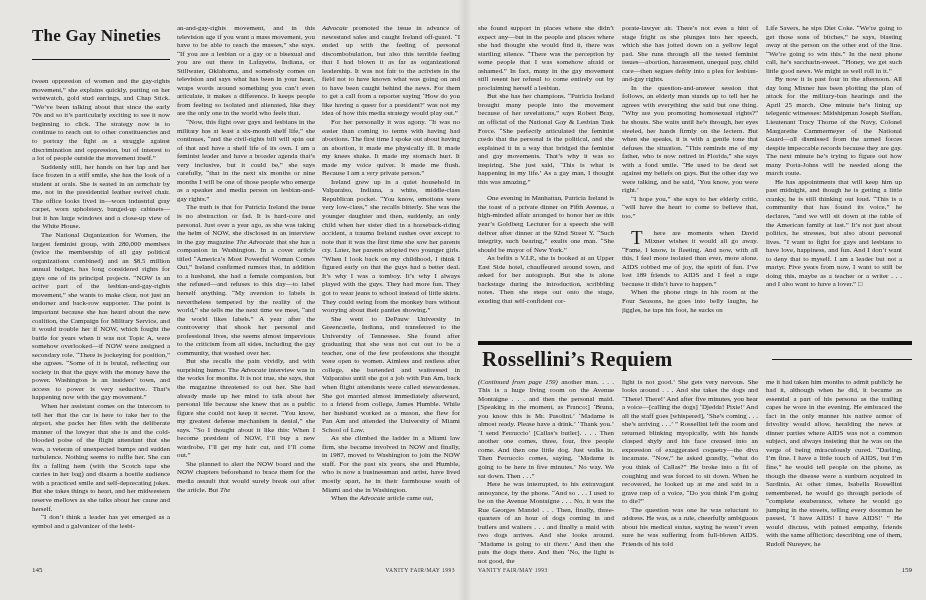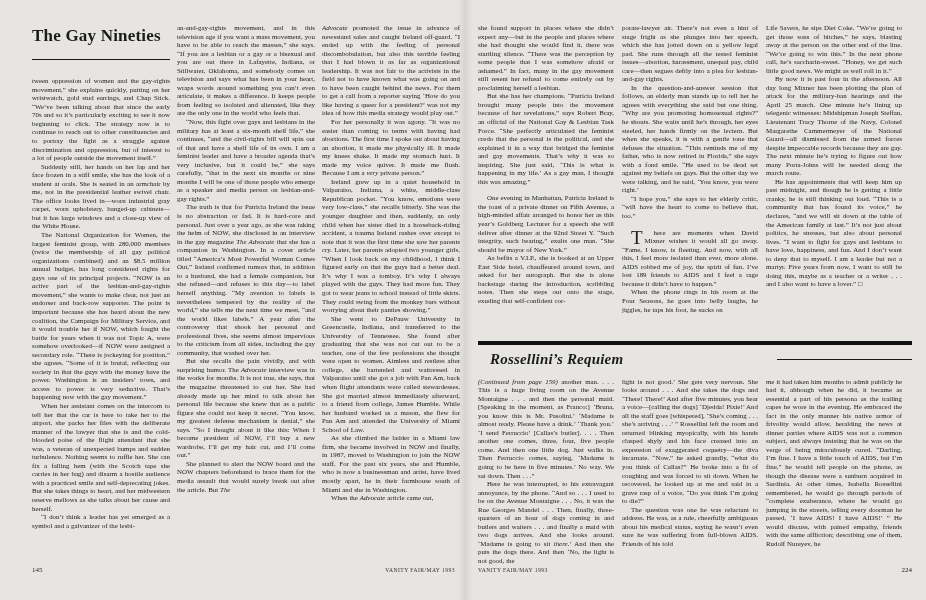--- a/index.html
+++ b/index.html
@@ -38,23 +38,22 @@
   .paras p.sb{margin-top:8px;}
   .paras p.dc::first-letter{
     float:left;font-size:19px;line-height:15px;padding:1px 2px 0 0;font-weight:400;
   }
 
   
   .requiem{position:absolute;left:15px;top:341px;width:434px;}
   .thick-rule{height:3.5px;background:#111;}
   .req-head-row{display:flex;align-items:center;height:30px;}
   .req-heading{
-    font-size:15px;font-weight:700;margin:12px;width:286px;letter-spacing:.2px;
+    font-size:21px;font-weight:700;margin:4px;width:286px;letter-spacing:.2px;
     white-space:nowrap;
-    font-style:italic;
   }
   .thin-rule-cell{width:140px;display:flex;align-items:center;height:100%;}
   .thin-rule{height:1px;background:#1a1a1a;width:100%;}
   .req-cols{position:static;display:flex;gap:8px;margin-top:3px;}
   .req-cols .col{height:183px;}
 
   .footer-item{position:absolute;top:566px;font-size:7px;color:#222;}
   .pageno-left{left:32px;}
   .pageno-right{right:14px;}
   .mag-left{left:459px; top:567px;font-size:5.6px;letter-spacing:.45px;color:#333;}
@@ -155,16 +154,16 @@
         </div>
         <div class="col">
           <div class="paras">
               <p class="ni">me it had taken him months to admit publicly he had it, although when he did, it became as essential a part of his persona as the trailing capes he wore in the evening. He embraced the fact in the only manner his native armor of frivolity would allow, heralding the news at dinner parties where AIDS was not a common subject, and always insisting that he was on the verge of being miraculously cured. “Darling, I’m fine. I have a little touch of AIDS, but I’m fine,” he would tell people on the phone, as though the disease were a sunburn acquired in Sardinia. At other times, Isabella Rossellini remembered, he would go through periods of “complete exuberance, where he would go jumping in the streets, telling every doorman he passed, ‘I have AIDS! I have AIDS!’ ” He would discuss, with pained empathy, friends with the same affliction; describing one of them, Rudolf Nureyev, he</p>
             </div>
         </div>
       </div>
     </div>
 
     <div class="footer-item mag-right" style="left:15px;">VANITY FAIR/MAY 1993</div>
-    <div class="footer-item pageno-right">224</div>
+    <div class="footer-item pageno-right">159</div>
   </div>
 
 </div>
 
 </body></html>

